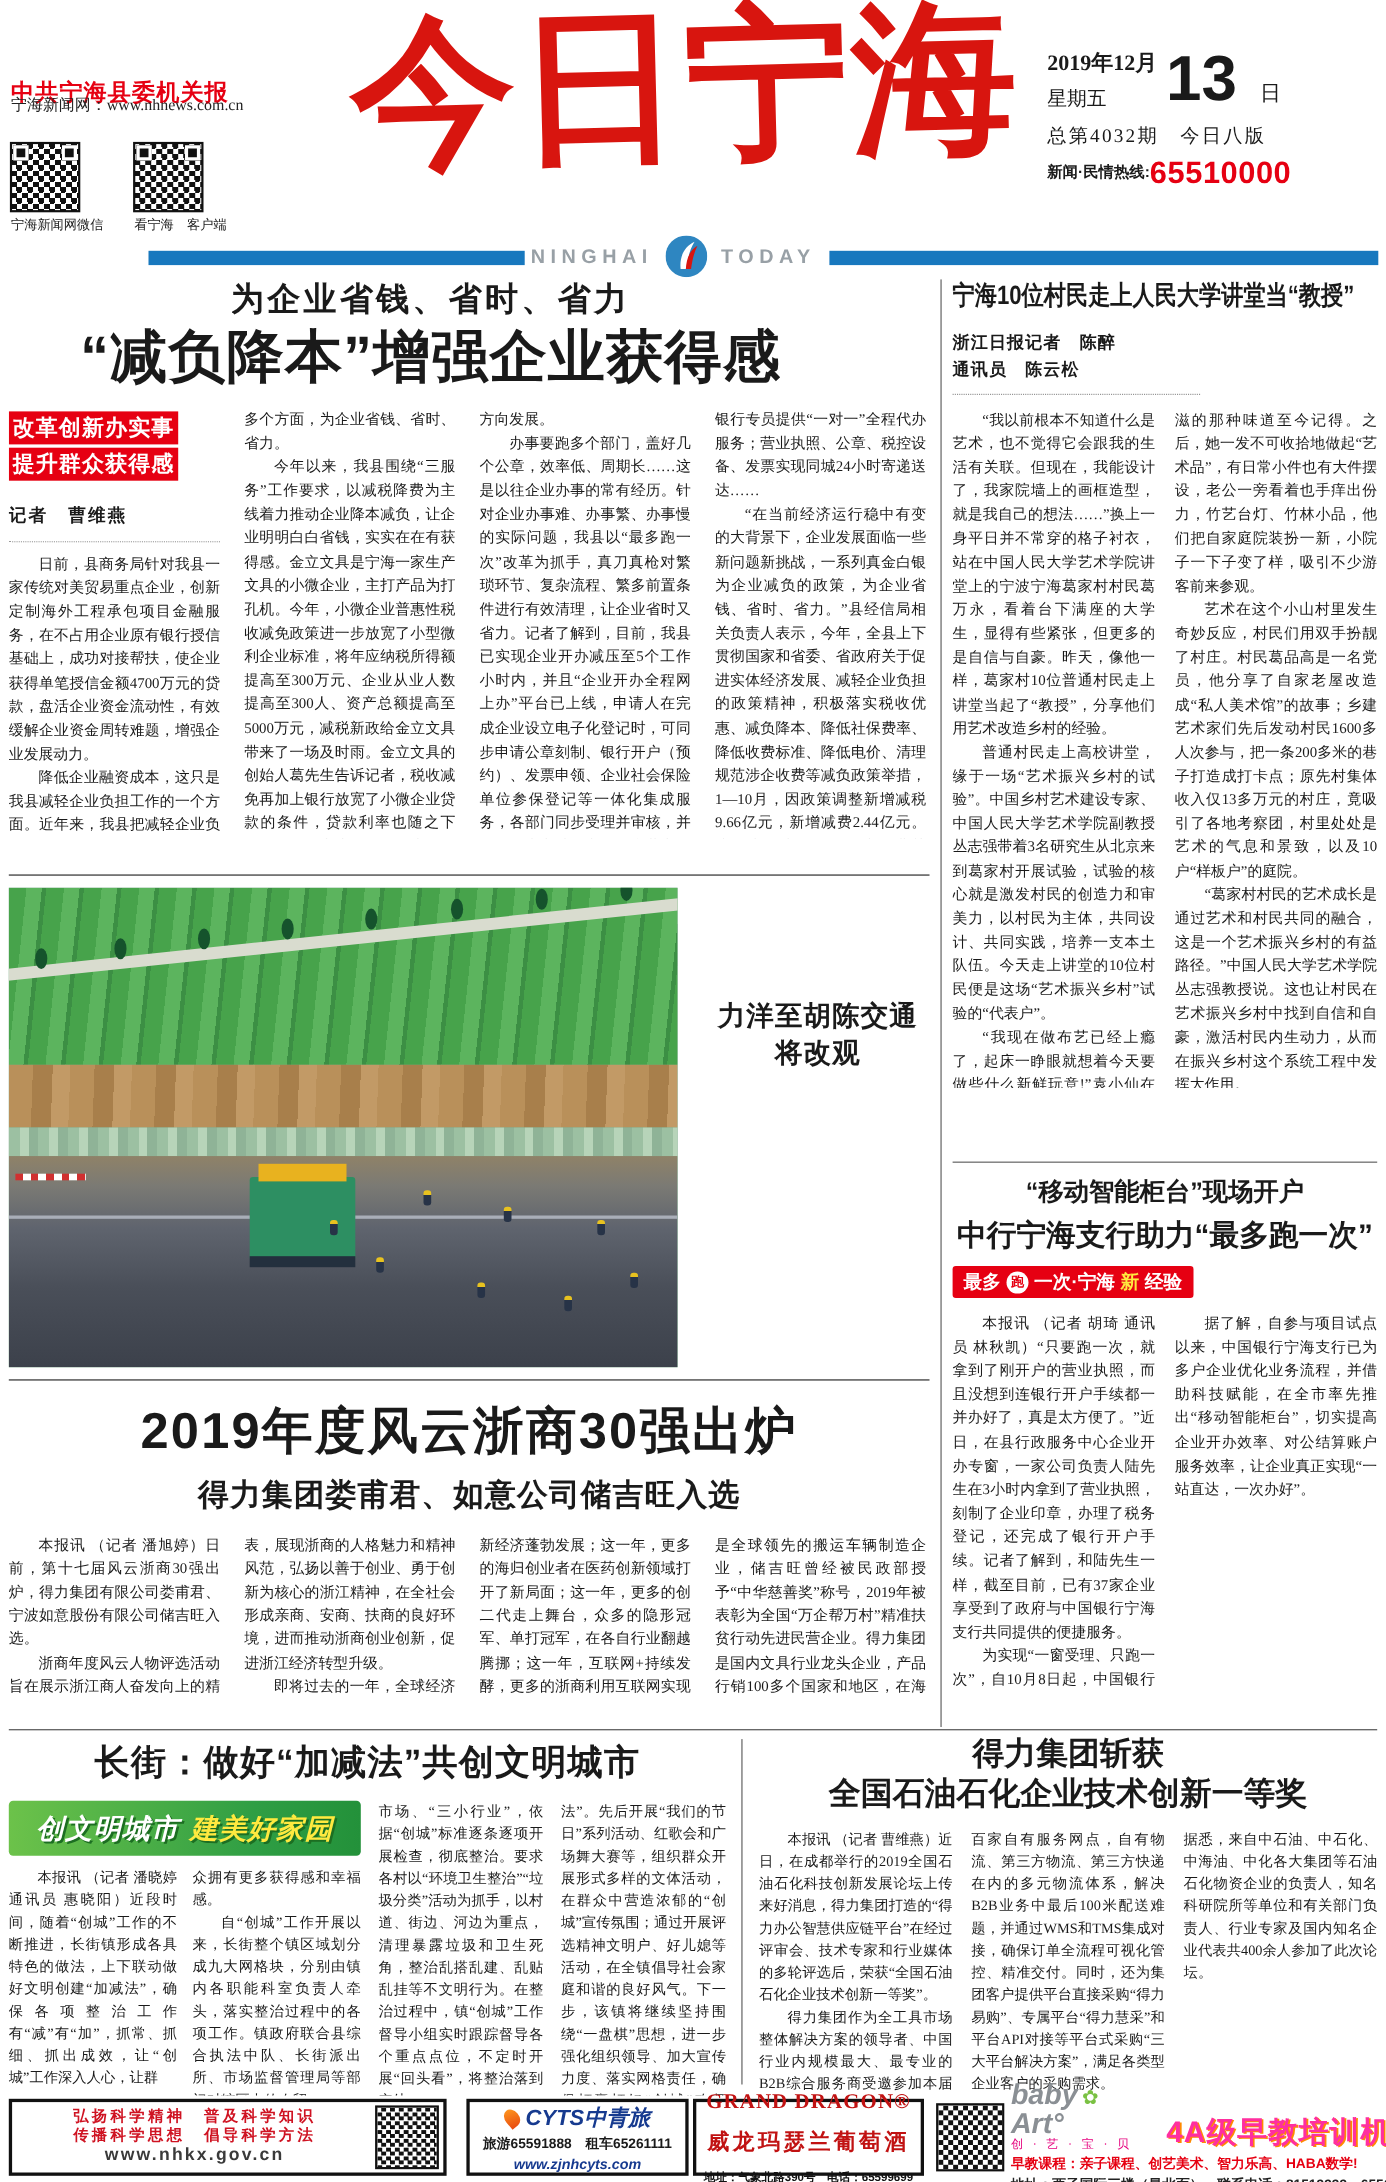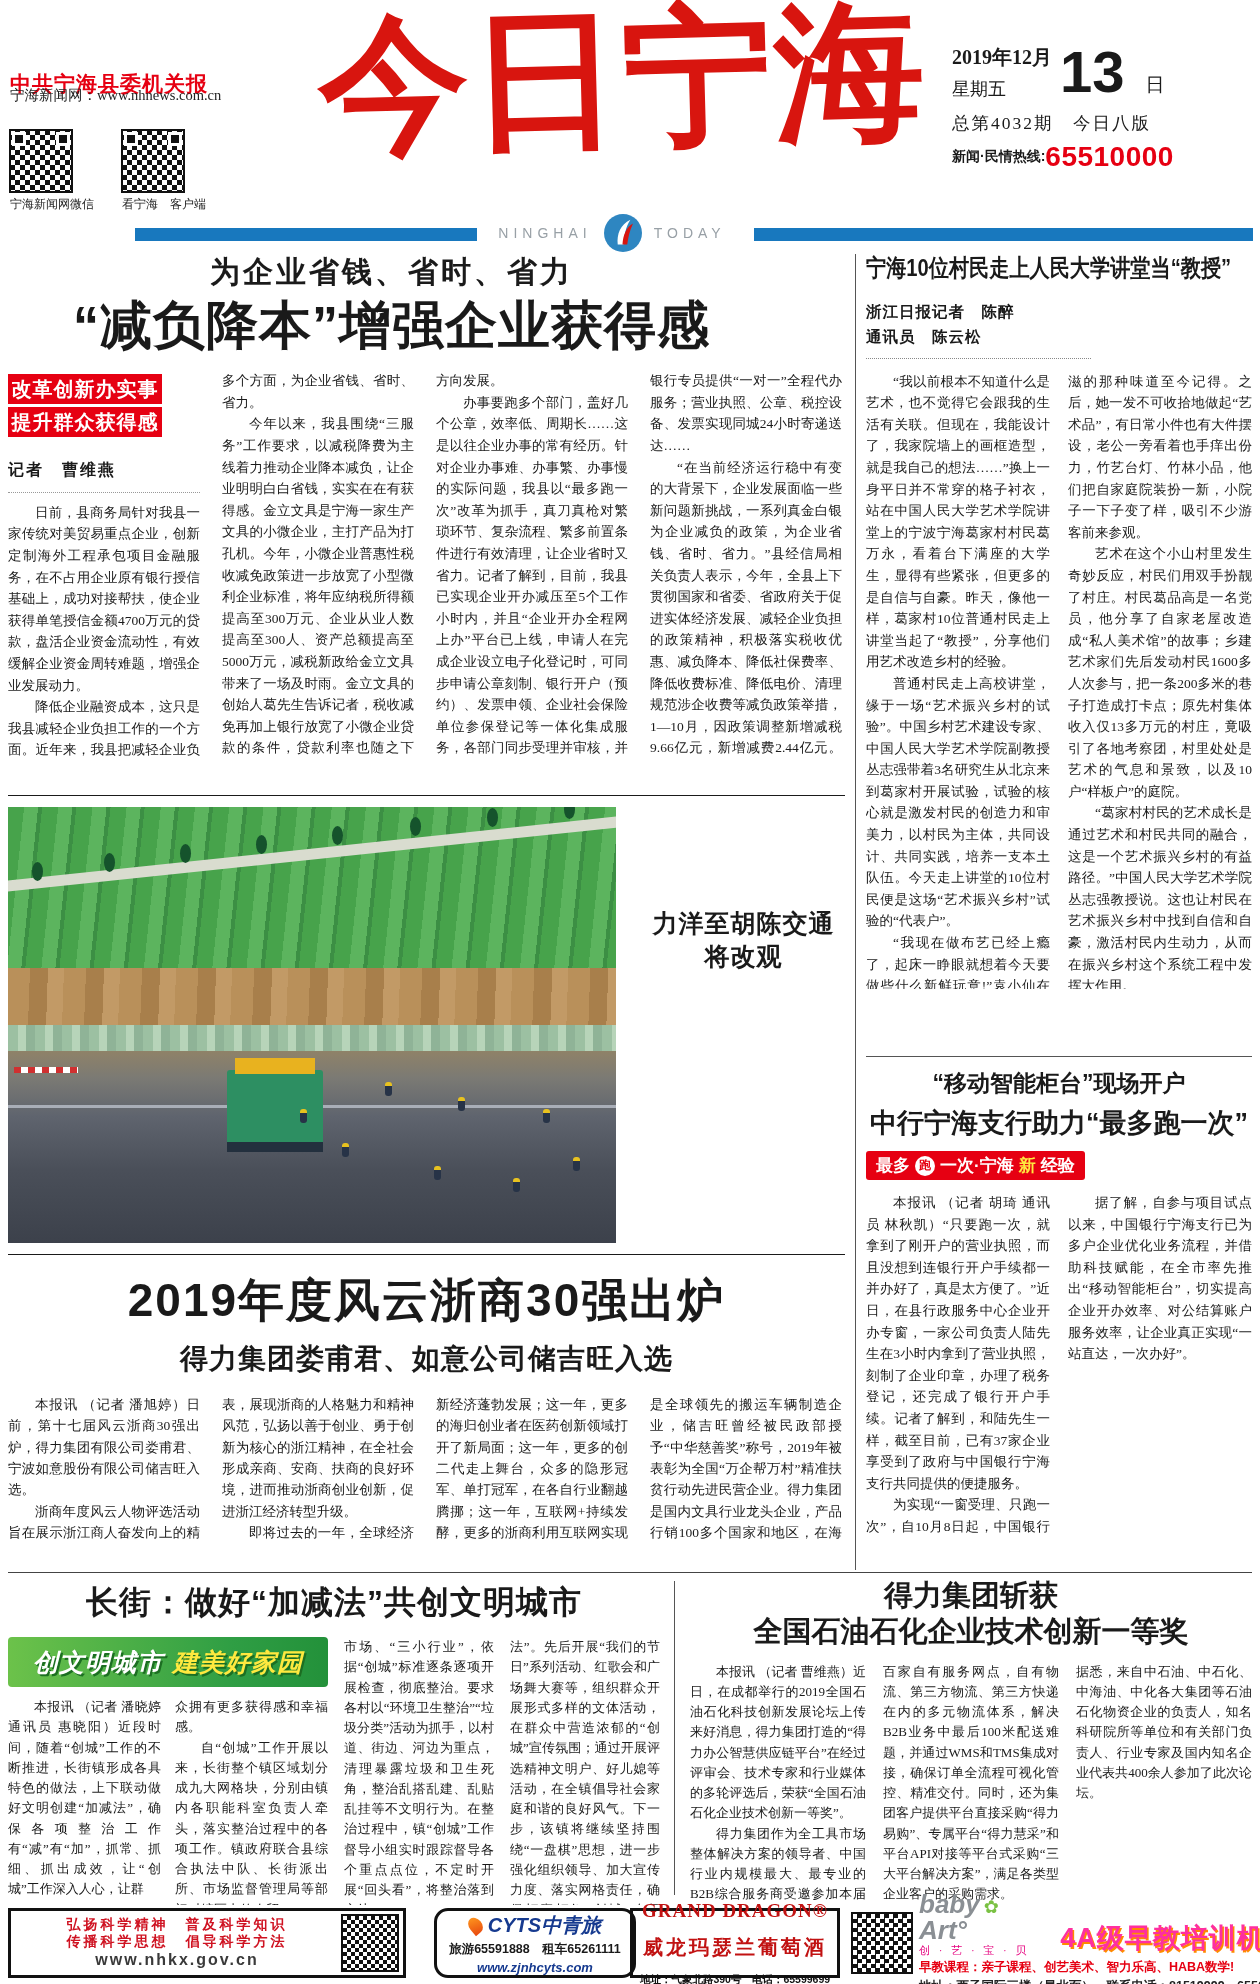--- a/index.html
+++ b/index.html
@@ -34,21 +34,21 @@
   .d-lunar{font-size:16.5px;margin-top:10px;line-height:1.45;}
   .d-issue{font-size:17.5px;margin-top:10px;letter-spacing:2px;}
   .d-hot{margin-top:8px;display:flex;align-items:center;}
   .d-hot-label{font-family:"Liberation Sans",sans-serif;font-weight:900;font-size:14px;}
   .d-hot-num{font-family:"Liberation Sans",sans-serif;font-weight:900;font-size:28px;
              color:#e60012;letter-spacing:0.5px;line-height:1;}
   .bluebar{top:228px;height:13px;background:#1878be;}
   .bar-l{left:135px;width:342px;} .bar-r{left:754px;width:499px;}
   .brand-row{left:470px;top:214px;width:284px;display:flex;align-items:center;
       justify-content:center;gap:12px;}
-  .brand-word{font-family:"Liberation Sans",sans-serif;font-weight:400;font-size:14px;
+  .brand-word{font-family:"Liberation Sans",sans-serif;font-weight:700;font-size:18px;
       color:#98a0a6;letter-spacing:5px;}
   .brand-logo{width:38px;height:38px;flex:0 0 auto;}
 
   
   .cols{display:flex;overflow:hidden;}
   .cols .col{overflow:hidden;}
   .cols p{margin:0;text-indent:2em;text-align:justify;}
   .cols p.cont{text-indent:0;}
 
   
@@ -162,22 +162,22 @@
   .ads{left:8px;top:1908px;width:1244px;height:72px;}
   .ad{position:absolute;top:0;height:70px;box-sizing:border-box;}
   .bordered{border:3px solid #111;}
   .ad1{left:0;width:398px;display:flex;align-items:center;padding:2px 6px;gap:6px;}
   .ad1-text{flex:1;text-align:center;}
   .ad1-line{font-weight:900;font-size:14px;color:#cf1322;letter-spacing:3px;line-height:1.2;}
   .ad1-url{font-family:"Liberation Sans",sans-serif;font-weight:800;font-size:16px;
       color:#3a3a3a;letter-spacing:2px;margin-top:1px;}
   .qr-s{width:54px;height:54px;flex:0 0 auto;background:
       repeating-conic-gradient(#111 0% 25%, #fff 0% 50%) 0 0/8px 8px;outline:2px solid #111;}
-  .ad2{left:426px;width:202px;display:flex;flex-direction:column;align-items:center;
-      justify-content:center;gap:2px;border-radius:14px;}
+  .ad2{left:416px;width:202px;display:flex;flex-direction:column;align-items:center;
+      justify-content:center;gap:2px;}
   .cyts-brand{display:flex;align-items:center;gap:6px;font-family:"Liberation Sans",sans-serif;
       font-weight:900;font-style:italic;font-size:20px;color:#163a8f;}
   .flame{width:13px;height:17px;background:linear-gradient(200deg,#ff9a1f,#e8490f);
       border-radius:50% 50% 50% 0;transform:rotate(-40deg);display:inline-block;}
   .cyts-phones{font-family:"Liberation Sans",sans-serif;font-weight:800;font-size:12.5px;}
   .cyts-url{font-family:"Liberation Sans",sans-serif;font-weight:800;font-style:italic;
       font-size:13px;color:#163a8f;}
   .ad3{left:622px;width:210px;display:flex;flex-direction:column;align-items:center;
       justify-content:center;gap:12px;}
   .gd-en{font-weight:900;font-size:19px;color:#c11212;letter-spacing:1px;}

